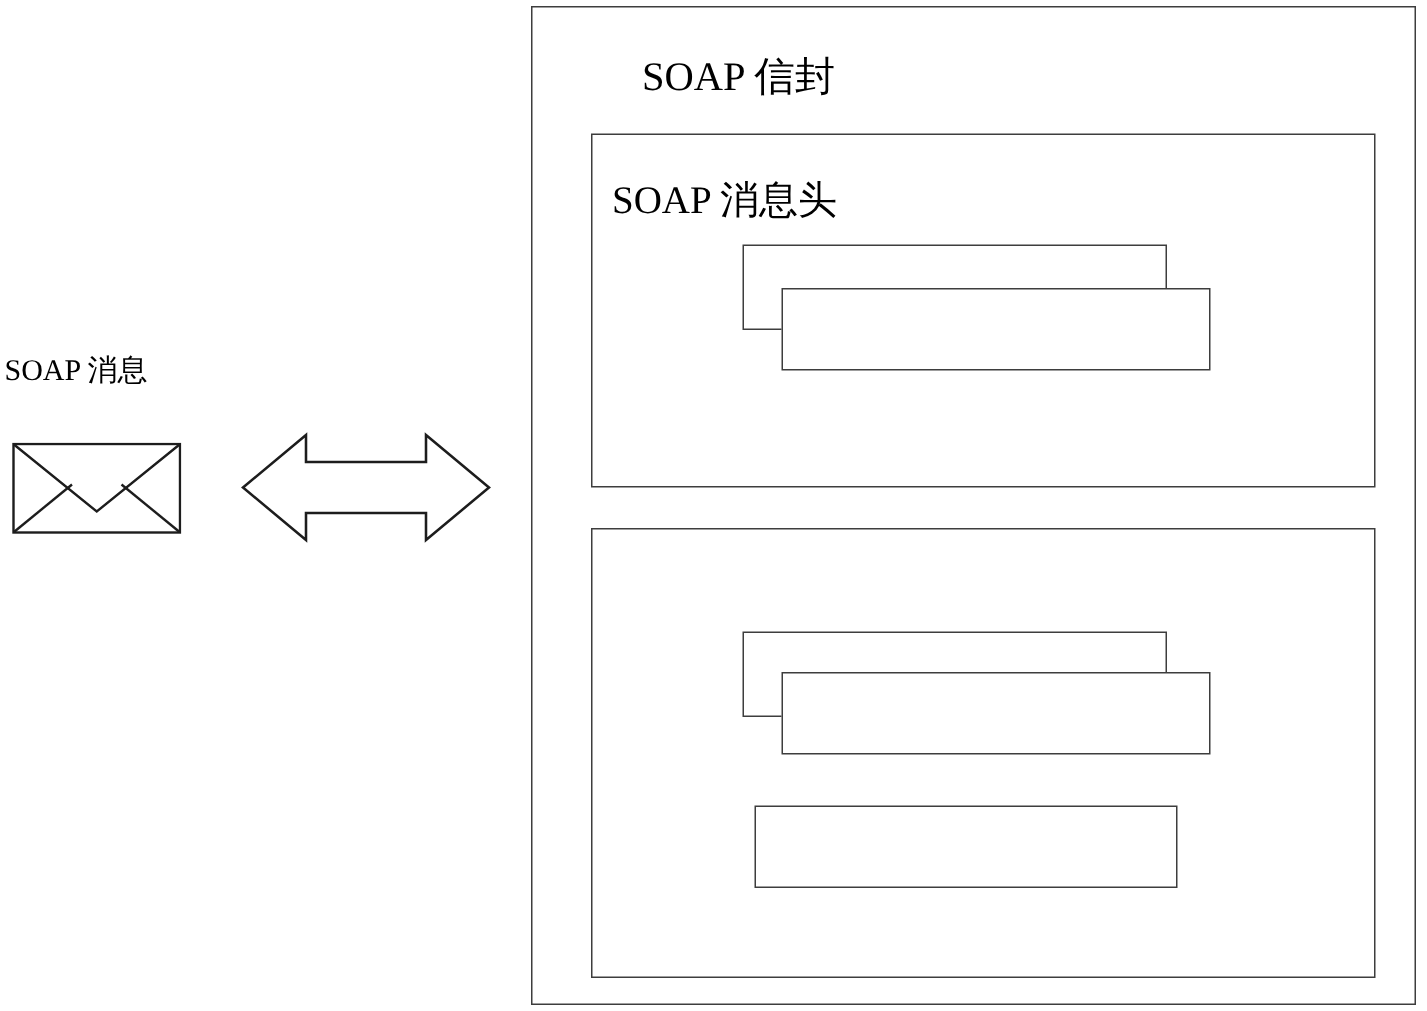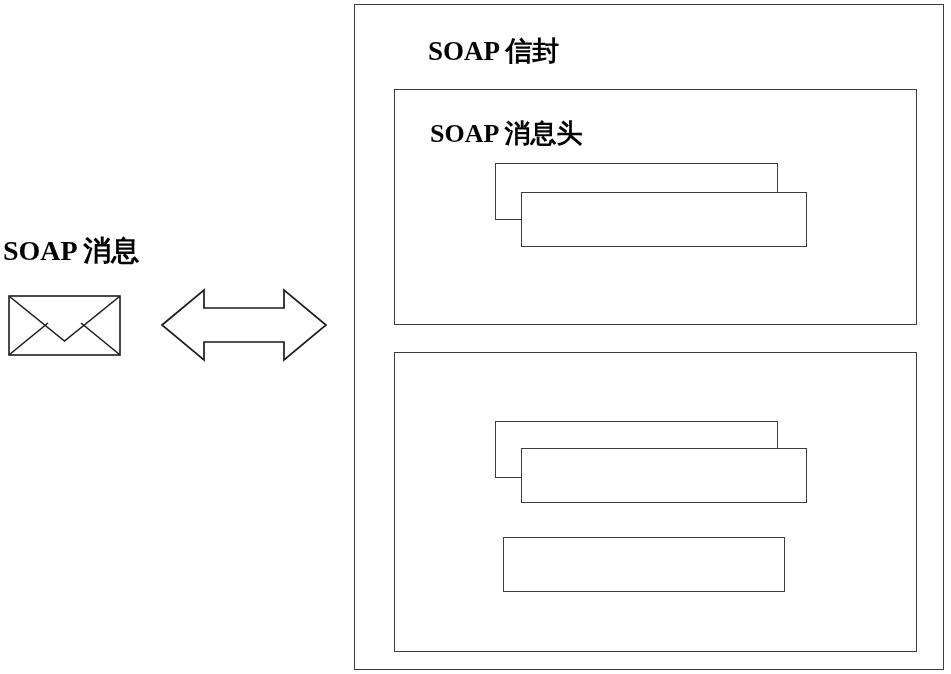--- a/index.html
+++ b/index.html
@@ -29,29 +29,29 @@
   }
   .box-nofill {
     background: transparent;
   }
 
   
   .label {
     position: absolute;
     white-space: nowrap;
     font-family: "Liberation Serif", "DejaVu Serif", serif;
-    font-weight: 700;
+    font-weight: 400;
     color: #000000;
     line-height: 1;
   }
   .label-envelope  { font-size: 27px; left: 428px; top: 38px; }
-  .label-header    { font-size: 26px; left: 430px; top: 121px; }
+  .label-header    { font-size: 26px; left: 408px; top: 121px; }
   .label-body      { font-size: 26px; left: 430px; top: 375px; }
   .label-fault     { font-size: 26px; left: 566px; top: 549px; }
-  .label-message   { font-size: 28px; left: 3px;   top: 237px; text-align: center; }
+  .label-message   { font-size: 20px; left: 3px;   top: 237px; text-align: center; }
 
   
   #envelope-box {
     left: 354px; top: 4px;
     width: 590px; height: 666px;
   }
 
   
   #header-box {
     left: 394px; top: 89px;

